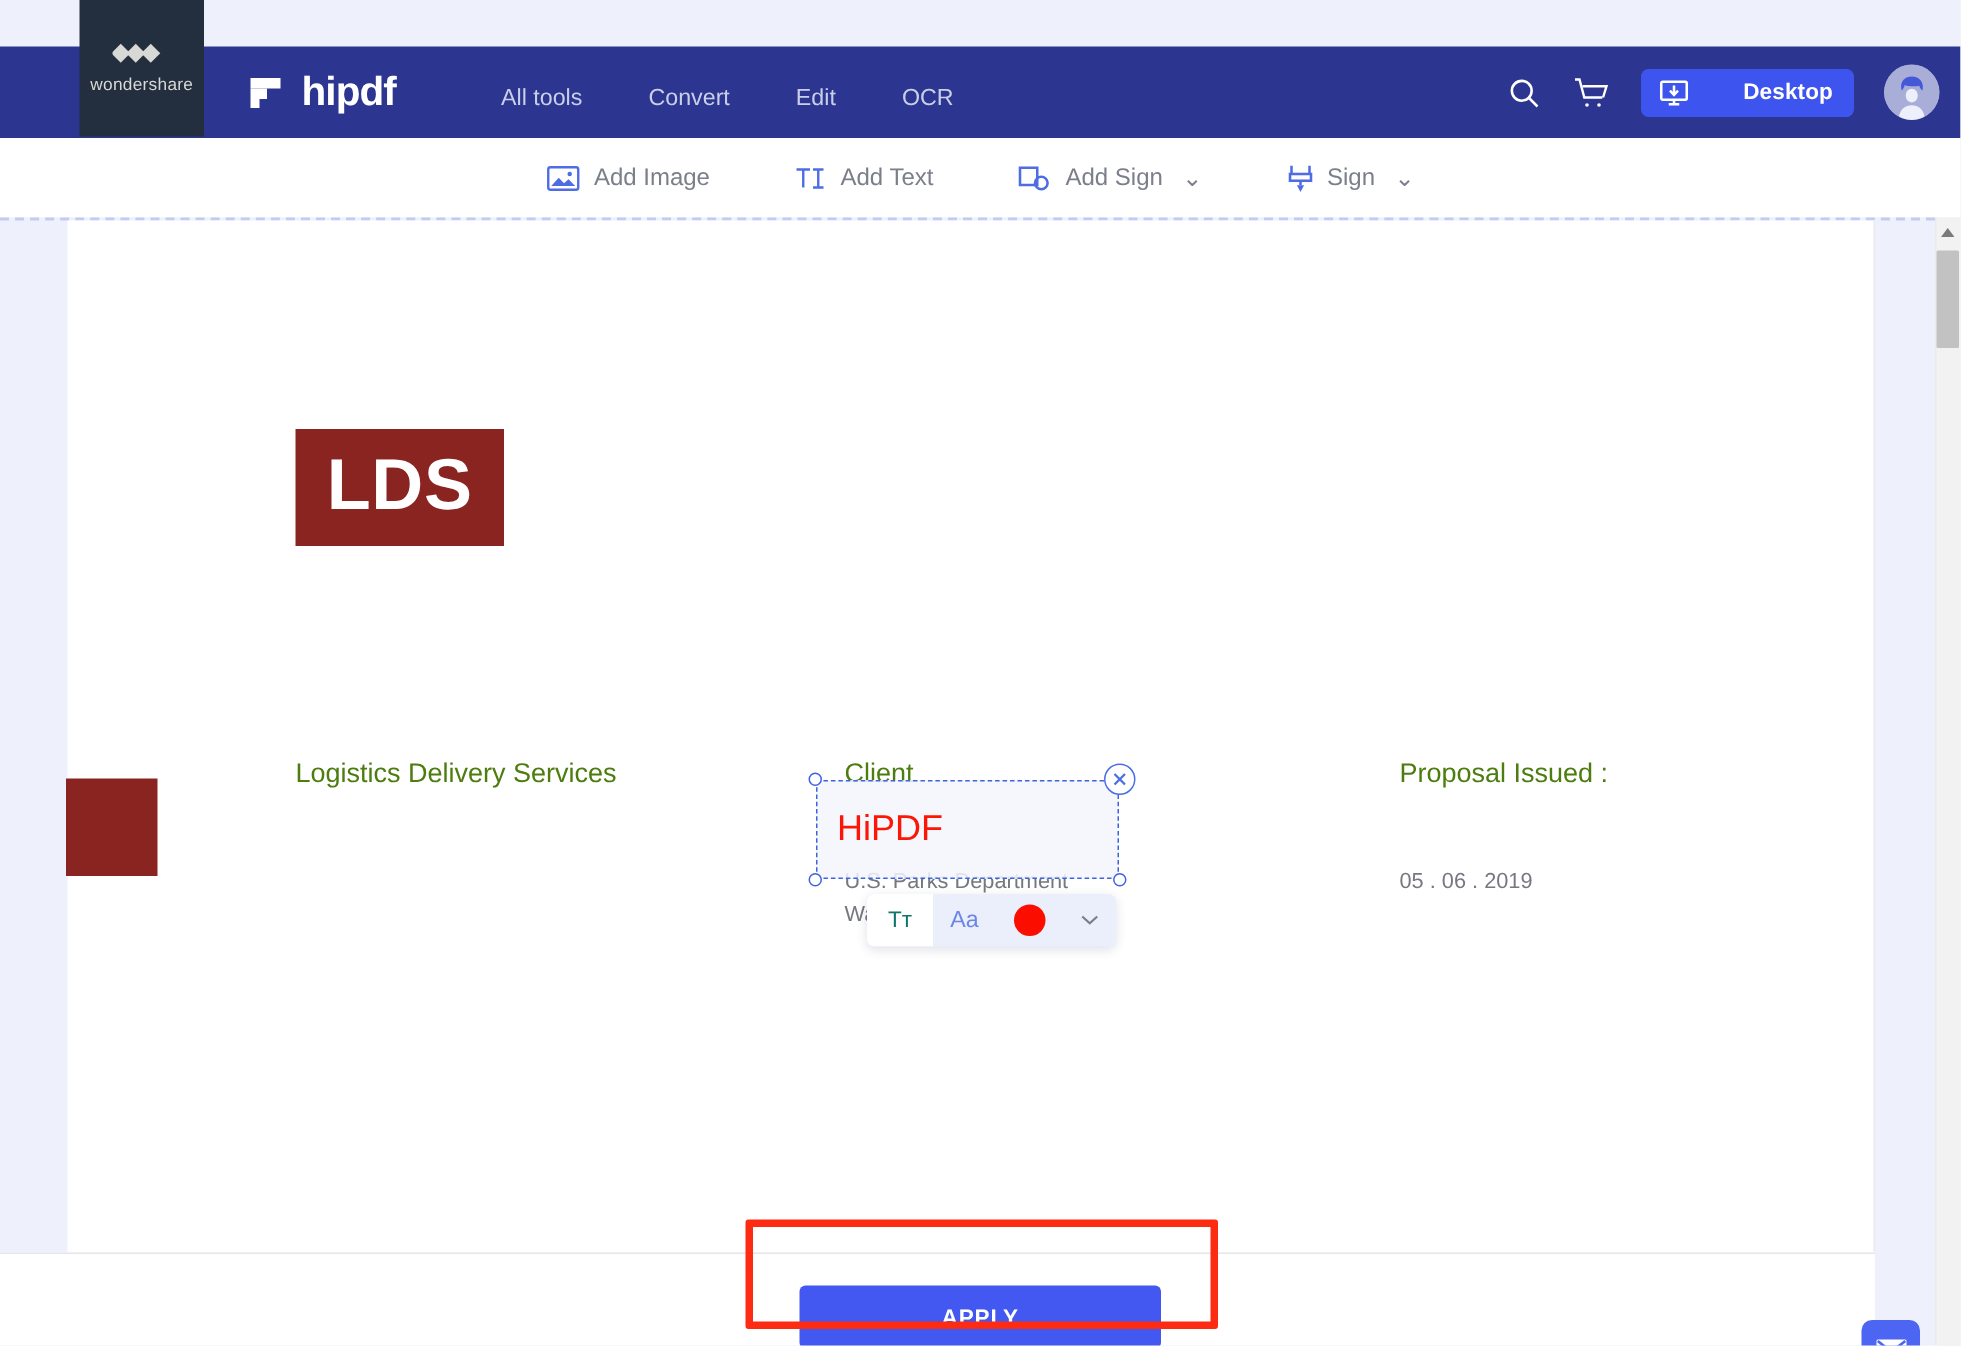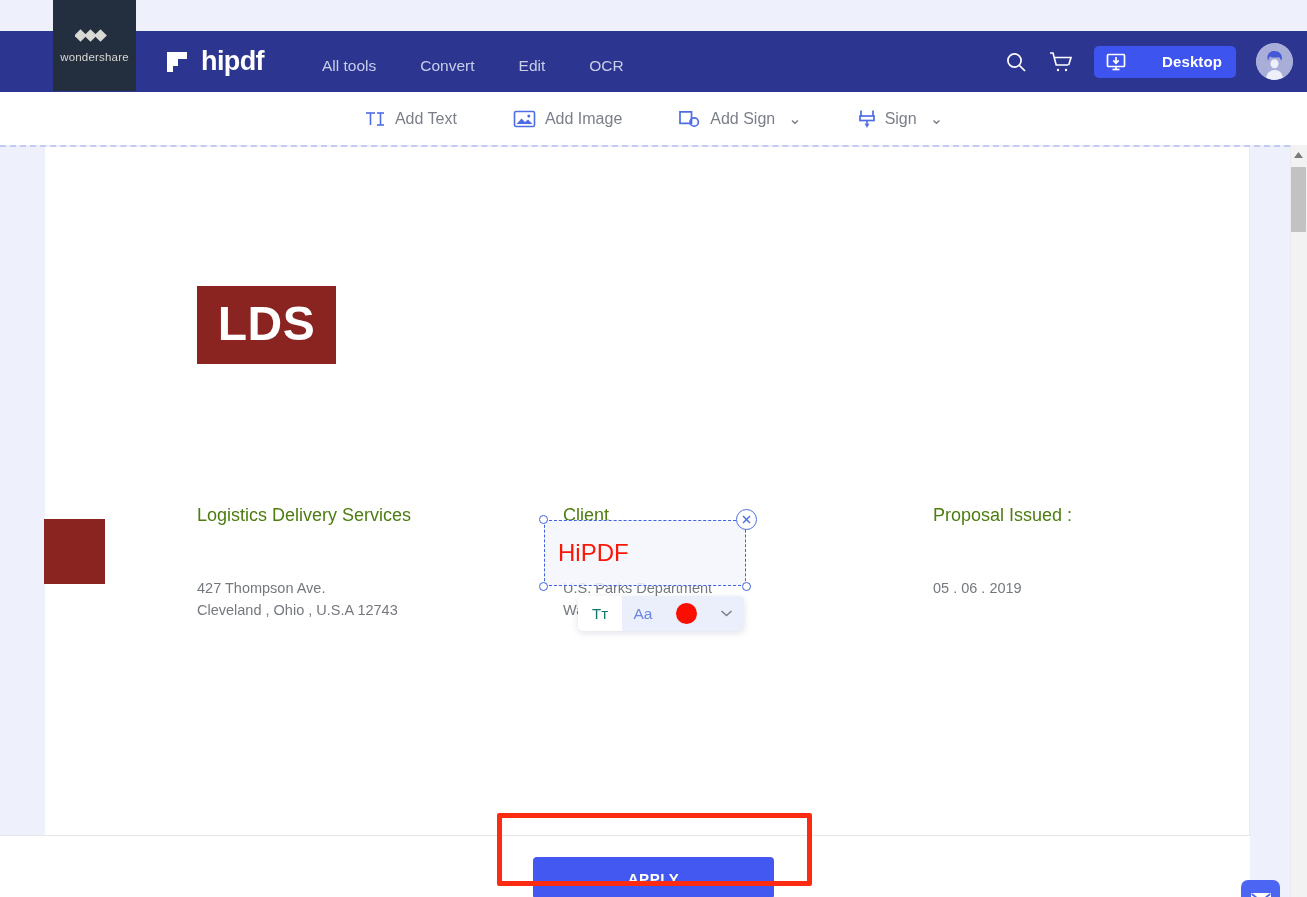--- a/index.html
+++ b/index.html
@@ -36,21 +36,21 @@
   }
   .brand {
     position: absolute; left: 165px; top: 0; height: 61px;
     display: flex; align-items: center; gap: 10px;
   }
   .brand-glyph { width: 26px; height: 26px; }
   .brand-text {
     color: #ffffff; font-size: 27px; font-weight: bold; letter-spacing: -.6px;
   }
   .nav-links {
-    position: absolute; left: 300px; top: 0; height: 69px;
+    position: absolute; left: 312px; top: 0; height: 69px;
     display: flex; align-items: center;
   }
   .nav-link {
     color: #c9cfe9; font-size: 15.5px; padding: 0 22px; cursor: pointer;
     white-space: nowrap;
   }
   .nav-right {
     position: absolute; right: 14px; top: 0; height: 61px;
     display: flex; align-items: center; gap: 20px;
   }
@@ -273,39 +273,39 @@
           <path d="M18.5 8c4.6 0 7.4 3 7.4 6.8 0 1.4-.4 2.6-.4 2.6s-1.5-1.3-2-3.2c-2.6.6-7.2.5-9.7-.6-.4 1.8-1.8 3.8-1.8 3.8s-.6-1.2-.6-2.6C11.4 11 13.9 8 18.5 8z" fill="#4558d8"></path>
           <path d="M18.5 16.2c2.4 0 4 2 4 4.5 0 2.6-1.8 4.6-4 4.6s-4-2-4-4.6c0-2.5 1.6-4.5 4-4.5z" fill="#edf0fb"></path>
           <path d="M10 34.5c1-5 4.3-7.4 8.5-7.4s7.5 2.4 8.5 7.4c-2.4 1.6-5.3 2.5-8.5 2.5s-6.1-.9-8.5-2.5z" fill="#edf0fb"></path>
         </svg>
       </div>
     </div>
   </div>
 
   <div class="toolbar">
     <div class="tool">
+      <svg width="23" height="20" viewBox="0 0 23 20">
+        <rect x="1.5" y="2.5" width="20" height="15" rx="1.5" fill="none" stroke="#4e6de4" stroke-width="1.6"></rect>
+        <path d="M3.5 15l5-5.5 3.5 3.6 3-2.6 4.5 4.5z" fill="#4e6de4"></path>
+        <circle cx="15.8" cy="7" r="1.5" fill="#4e6de4"></circle>
+      </svg>
+      <span class="tool-label">Add Image</span>
+    </div>
+
+    <div class="tool">
       <svg width="22" height="20" viewBox="0 0 22 20">
         <g fill="none" stroke="#4e6de4" stroke-width="1.6">
           <line x1="2" y1="4" x2="11" y2="4"></line>
             <line x1="6.5" y1="4" x2="6.5" y2="16"></line>
           <line x1="13" y1="4" x2="20" y2="4"></line>
             <line x1="16.5" y1="4" x2="16.5" y2="16"></line>
           <line x1="13" y1="16" x2="20" y2="16"></line>
         </g>
       </svg>
       <span class="tool-label">Add Text</span>
-    </div>
-
-    <div class="tool">
-      <svg width="23" height="20" viewBox="0 0 23 20">
-        <rect x="1.5" y="2.5" width="20" height="15" rx="1.5" fill="none" stroke="#4e6de4" stroke-width="1.6"></rect>
-        <path d="M3.5 15l5-5.5 3.5 3.6 3-2.6 4.5 4.5z" fill="#4e6de4"></path>
-        <circle cx="15.8" cy="7" r="1.5" fill="#4e6de4"></circle>
-      </svg>
-      <span class="tool-label">Add Image</span>
     </div>
 
     <div class="tool">
       <svg width="23" height="20" viewBox="0 0 23 20">
         <path d="M2 2.8h11.5v11.5H2z" fill="none" stroke="#4e6de4" stroke-width="1.7"></path>
         <circle cx="16.2" cy="13" r="4.2" fill="none" stroke="#4e6de4" stroke-width="1.7"></circle>
       </svg>
       <span class="tool-label">Add Sign</span>
       <span class="tool-label caret">⌄</span>
     </div>
@@ -332,24 +332,20 @@
 
       <div class="lds-logo">
         <span>LDS</span>
       </div>
 
       <div class="red-square"></div>
 
       <div class="doc-col col-a row-head">
         <div class="doc-heading">Logistics Delivery Services</div>
       </div>
-      <div class="doc-col col-a row-body">
-        <div class="doc-body">427 Thompson Ave.</div>
-        <div class="doc-body">Cleveland , Ohio , U.S.A 12743</div>
-      </div>
 
       <div class="doc-col col-b row-head">
         <div class="doc-heading">Client</div>
       </div>
       <div class="doc-col col-b row-body">
         <div class="doc-body">U.S. Parks Department</div>
         <div class="doc-body">Washington, DC</div>
       </div>
 
       <div class="doc-col col-c row-head">

